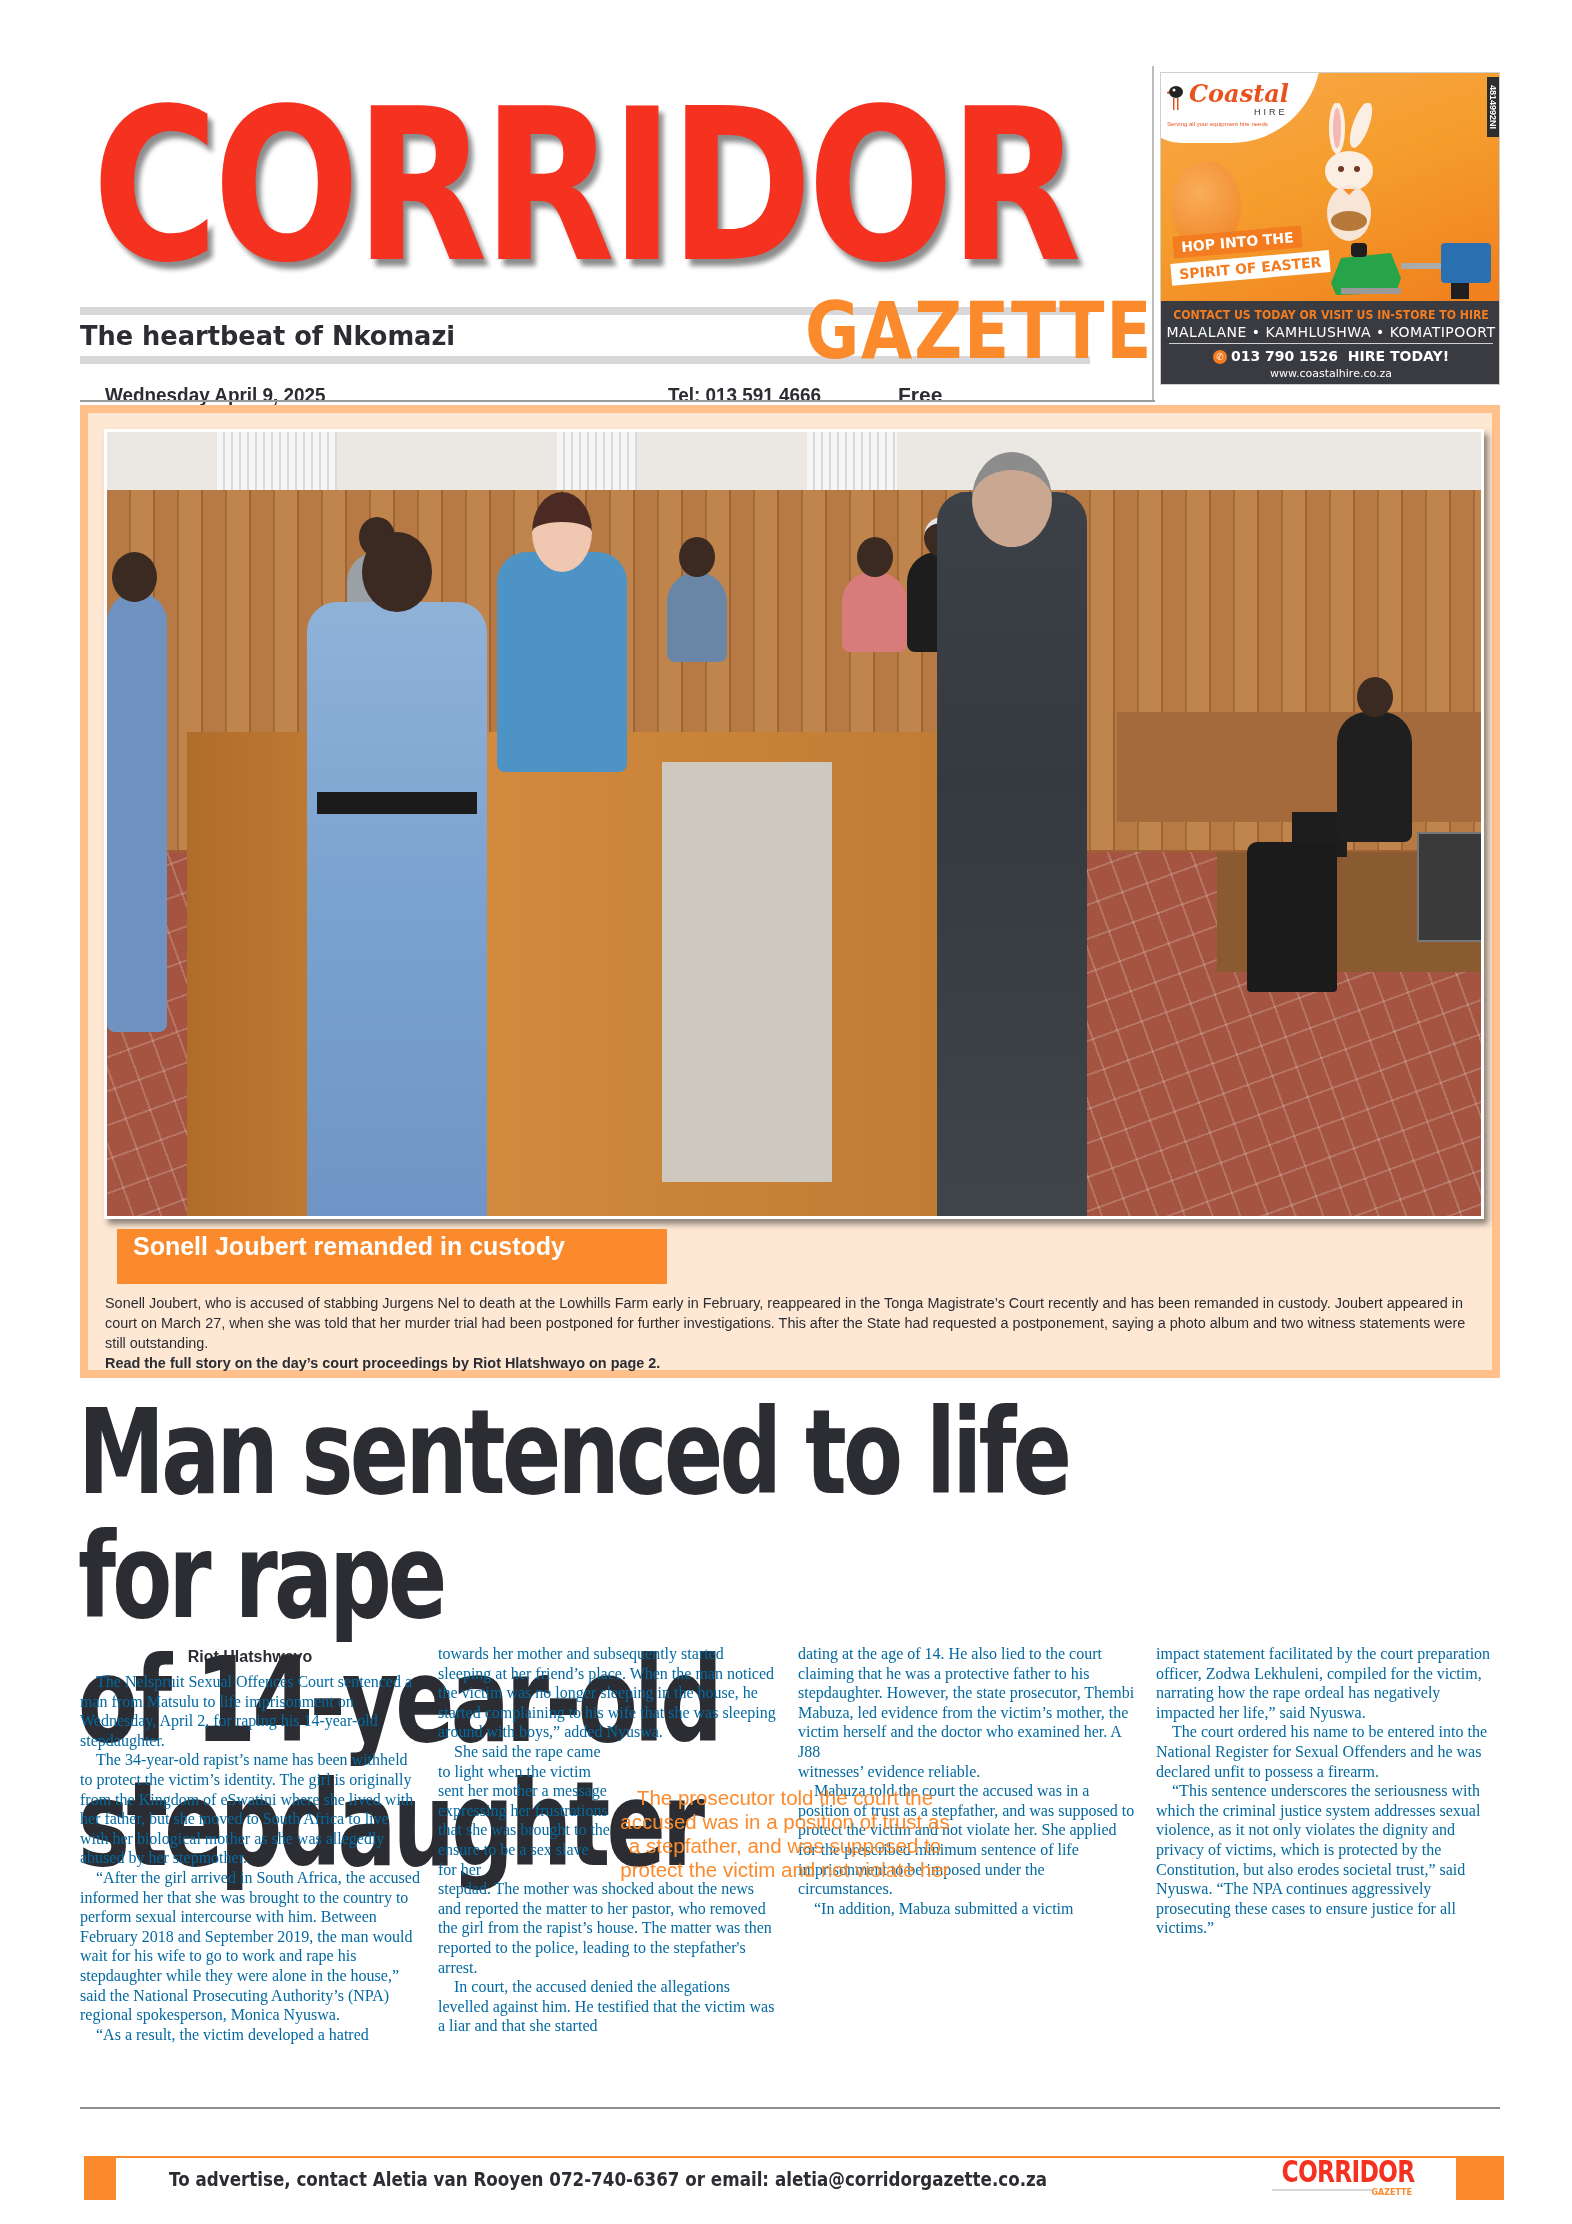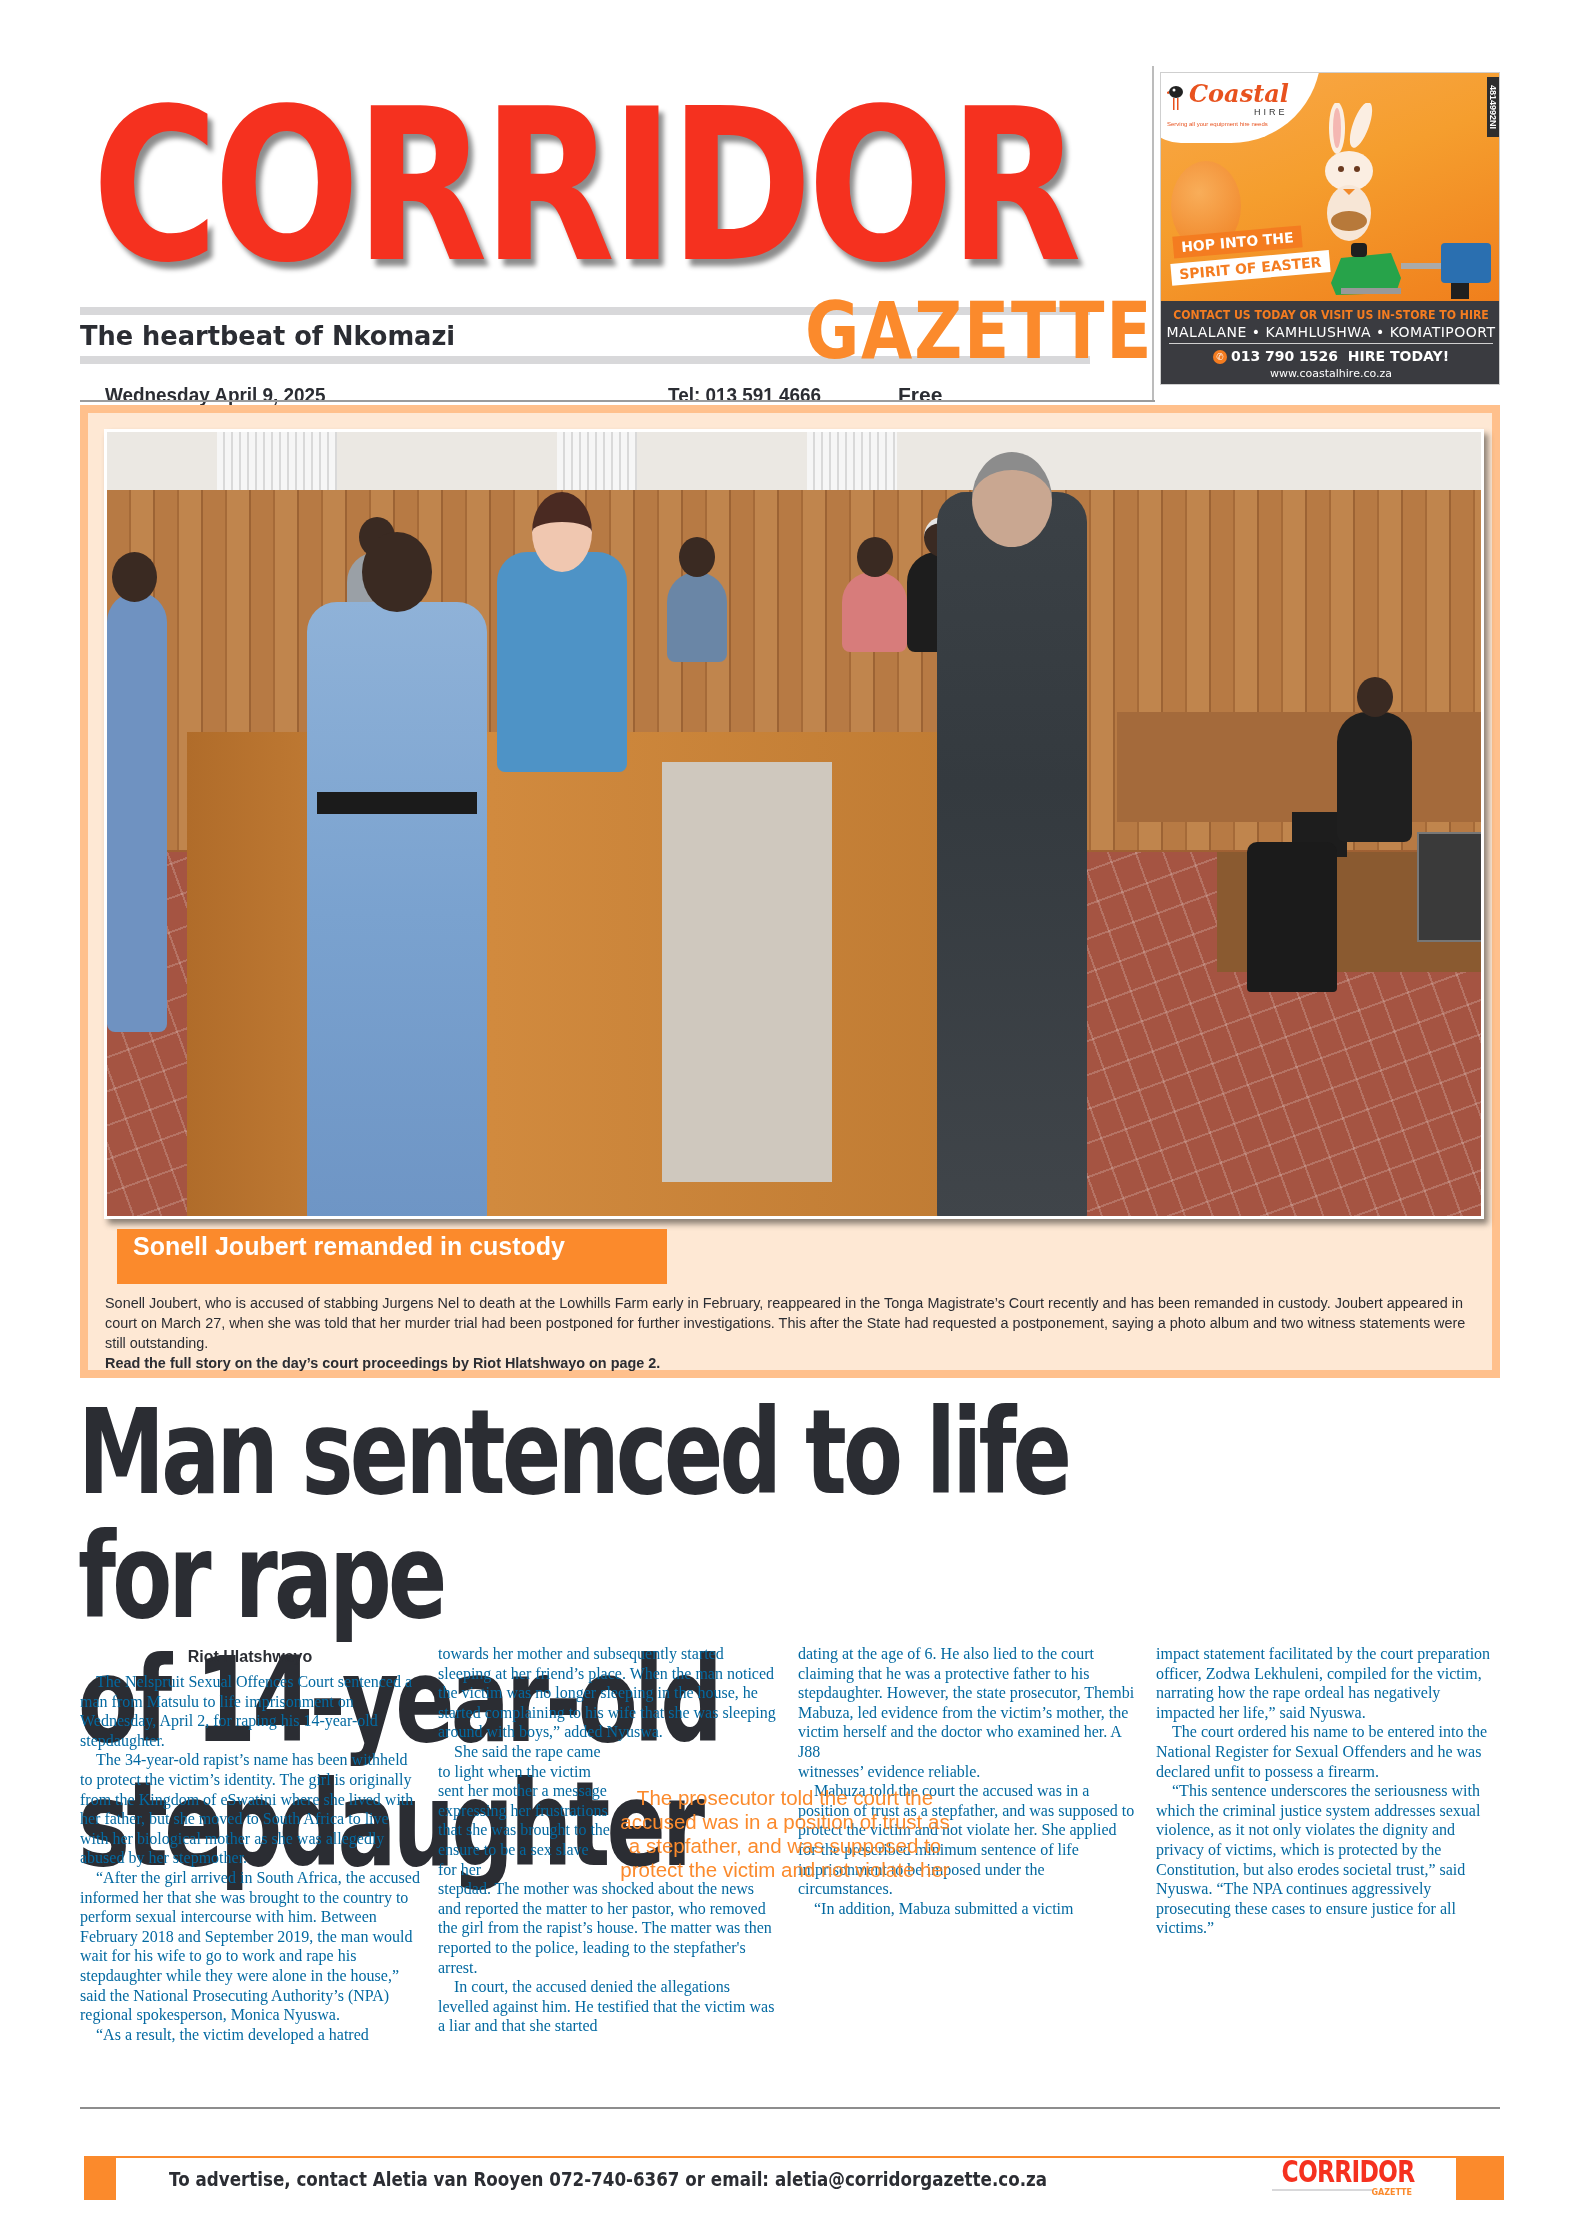--- a/index.html
+++ b/index.html
@@ -276,21 +276,21 @@
 </div>
 
 <div class="col col2">
   <p>towards her mother and subsequently started sleeping at her friend’s place. When the man noticed the victim was no longer sleeping in the house, he started complaining to his wife that she was sleeping around with boys,” added Nyuswa.</p>
   <p class="ind narrow">She said the rape came to light when the victim sent her mother a message expressing her frustrations that she was brought to the ensure to be a sex slave for her</p>
   <p>stepdad. The mother was shocked about the news and reported the matter to her pastor, who removed the girl from the rapist’s house. The matter was then reported to the police, leading to the stepfather's arrest.</p>
   <p class="ind">In court, the accused denied the allegations levelled against him. He testified that the victim was a liar and that she started</p>
 </div>
 
 <div class="col col3">
-  <p>dating at the age of 6. He also lied to the court claiming that he was a protective father to his stepdaughter. However, the state prosecutor, Thembi Mabuza, led evidence from the victim’s mother, the victim herself and the doctor who examined her. A J88</p>
+  <p>dating at the age of 14. He also lied to the court claiming that he was a protective father to his stepdaughter. However, the state prosecutor, Thembi Mabuza, led evidence from the victim’s mother, the victim herself and the doctor who examined her. A J88</p>
   <p>witnesses’ evidence reliable.</p>
   <p class="ind">Mabuza told the court the accused was in a position of trust as a stepfather, and was supposed to protect the victim and not violate her. She applied for the prescribed minimum sentence of life imprisonment to be imposed under the circumstances.</p>
   <p class="ind">“In addition, Mabuza submitted a victim</p>
 </div>
 
 <div class="col col4">
   <p>impact statement facilitated by the court preparation officer, Zodwa Lekhuleni, compiled for the victim, narrating how the rape ordeal has negatively impacted her life,” said Nyuswa.</p>
   <p class="ind">The court ordered his name to be entered into the National Register for Sexual Offenders and he was declared unfit to possess a firearm.</p>
   <p class="ind">“This sentence underscores the seriousness with which the criminal justice system addresses sexual violence, as it not only violates the dignity and privacy of victims, which is protected by the Constitution, but also erodes societal trust,” said Nyuswa. “The NPA continues aggressively prosecuting these cases to ensure justice for all victims.”</p>
 </div>

